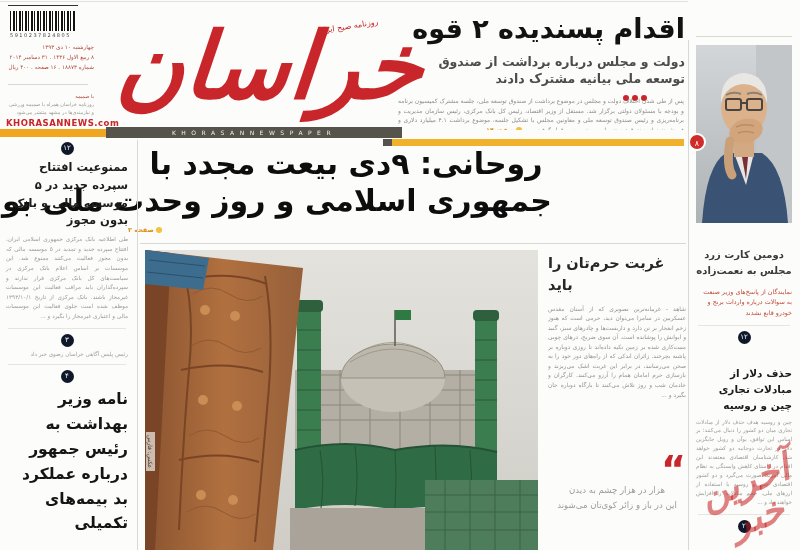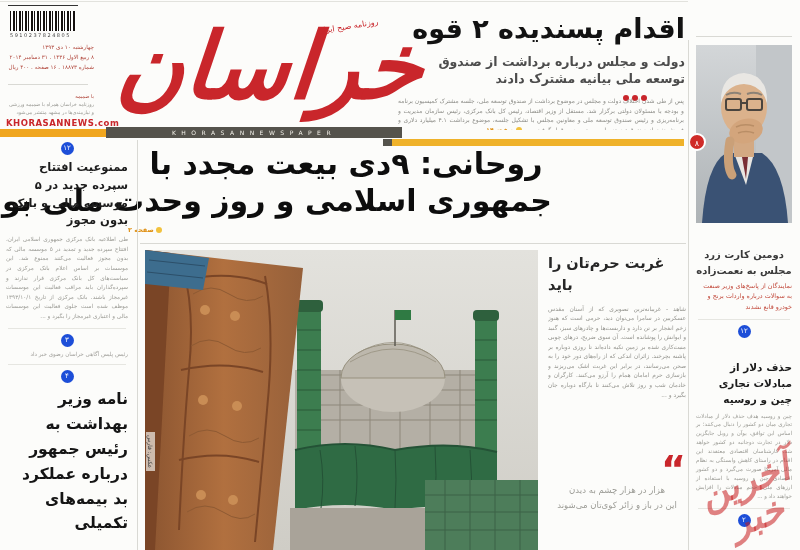--- a/index.html
+++ b/index.html
@@ -61,21 +61,21 @@
   .photo-credit { left:146px; top:432px; writing-mode:vertical-rl; font-size:6px;
     color:#3e3e3e; background:rgba(250,250,248,.65); padding:3px 1px; }
   .art-col { left:548px; top:253px; width:138px; }
   .art-hl { font-size:14.5px; font-weight:800; color:#262626; text-align:left; line-height:1.5; }
   .art-body { margin-top:8px; font-size:5.9px; color:#92928c; text-align:justify;
     line-height:1.62; height:148px; overflow:hidden; }
   .quote-mark { color:#c9262b; font-size:38px; line-height:20px; height:24px;
     text-align:right; font-weight:bold; margin-top:6px; }
   .quote-line { font-size:8.6px; color:#9b9b95; text-align:center; line-height:1.85; }
   
-  .badge { width:13px; height:13px; border-radius:50%; background:#1d4ed8; color:#fff;
+  .badge { width:13px; height:13px; border-radius:50%; background:#0f172a; color:#fff;
     font-size:7px; line-height:13px; text-align:center; margin:0 auto; }
   .sb-divider { border:none; border-top:1px solid #e6e6e1; margin:7px 2px 5px; }
   
   .left-col { left:0; top:140px; width:135px; height:410px; padding:2px 7px 0 6px; overflow:hidden; }
   .v-rule-left { left:137px; top:140px; width:1px; height:410px; }
   .l-title { font-size:11.5px; font-weight:800; color:#1c1c1c; text-align:right;
     line-height:1.55; margin-top:4px; }
   .l-kicker { font-size:5.6px; color:#a09f9a; text-align:right; margin-top:4px; }
   .l-body { font-size:5.7px; color:#9b9b95; text-align:justify; line-height:1.68; margin-top:5px; }
   .l-title-big { font-size:15.5px; font-weight:900; color:#151515; text-align:right;
@@ -83,21 +83,21 @@
   
   .right-col { left:690px; top:30px; width:110px; height:520px; padding:0 8px 0 6px; overflow:hidden; }
   .v-rule-right { left:688px; top:40px; width:1px; height:510px; }
   .r-top-rule { width:96px; height:1px; background:#d9d9d4; margin:6px auto 0; }
   .portrait-wrap { position:relative; width:96px; height:178px; margin:8px auto 0; }
   .badge-photo { position:absolute; left:-8px; top:88px; width:18px; height:18px;
     border-radius:50%; background:#cf2b28; border:2px solid #fff; color:#fff;
     font-size:8px; line-height:18px; text-align:center; }
   .p-title { font-size:10px; font-weight:800; color:#3a3a3a; text-align:center;
     line-height:1.55; margin-top:24px; }
-  .p-sub { font-size:6.4px; color:#c24a3c; text-align:right; line-height:1.6; margin-top:3px; }
+  .p-sub { font-size:6.4px; color:#c24a3c; text-align:right; line-height:1.6; margin-top:9px; }
   .r-title { font-size:10.5px; font-weight:800; color:#1c1c1c; text-align:right;
     line-height:1.55; margin-top:21px; }
   .r-body { font-size:5.5px; color:#9b9b95; text-align:justify; line-height:1.62; margin-top:4px; }
   .watermark { left:686px; top:462px; width:130px; font-size:37px; font-weight:900;
     color:rgba(198,28,30,.55); transform:rotate(-20deg); text-align:center;
     line-height:1; z-index:6; pointer-events:none; font-style:italic; }
 </style>
 </head>
 <body>
 

